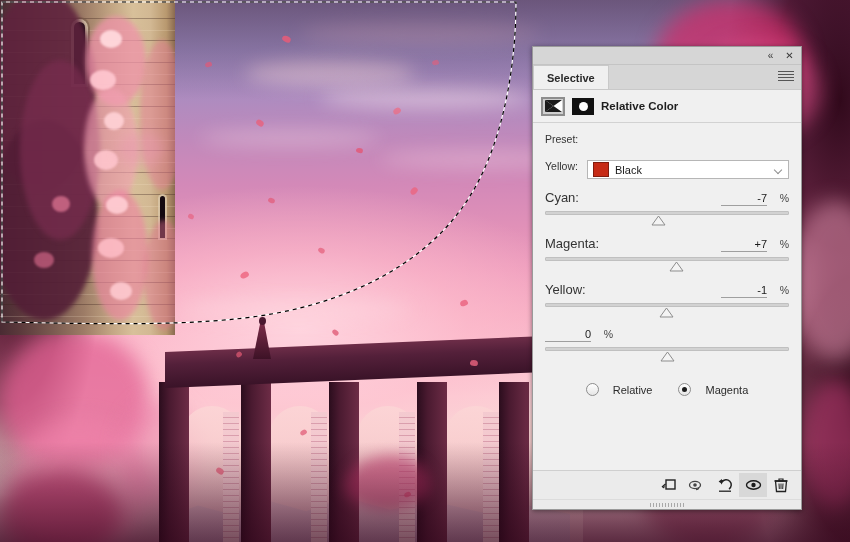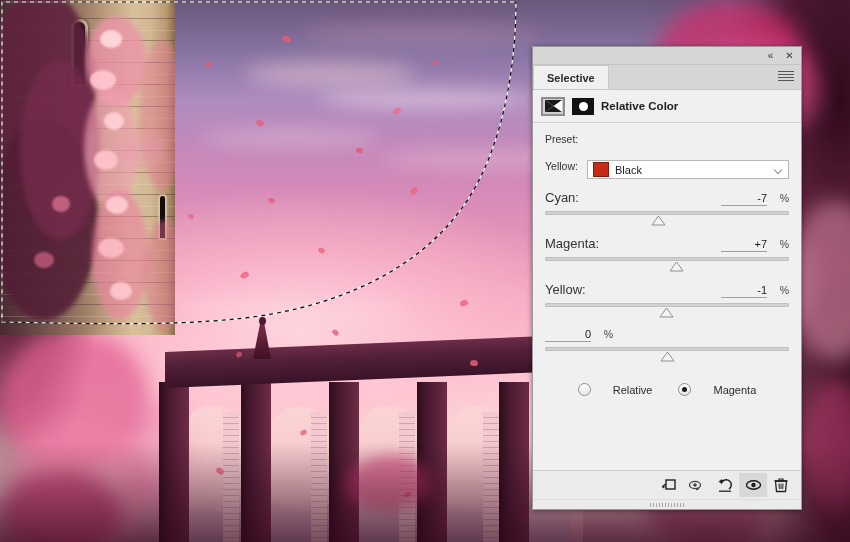--- a/index.html
+++ b/index.html
@@ -121,21 +121,21 @@
   .sld-val{font-size:11px;color:#1a1a1a;width:46px;text-align:right;
     border-bottom:1px solid #9f9f9f;padding-bottom:1px;}
   .sld-pct{font-size:10.5px;color:#444;width:22px;text-align:right;}
   .track-wrap{position:relative;height:16px;margin-top:5px;}
   .track{position:absolute;left:0;top:0;width:100%;height:4px;
     background:#d2d2d2;border:1px solid #c0c0c0;border-radius:1px;box-sizing:border-box;}
   .thumb{position:absolute;top:4px;width:15px;height:11px;margin-left:-7px;}
   .thumb svg{display:block;}
 
   .radios{display:flex;justify-content:center;gap:26px;margin-top:20px;}
-  .radio{display:flex;align-items:flex-end;gap:22px;font-size:11px;color:#2b2b2b;}
+  .radio{display:flex;align-items:flex-end;gap:14px;font-size:11px;color:#2b2b2b;}
   .rb{width:11px;height:11px;border-radius:50%;border:1px solid #8d8d8d;
     background:linear-gradient(#fff,#e6e6e6);display:flex;align-items:center;justify-content:center;}
   .rb.on:after{content:"";width:5px;height:5px;border-radius:50%;background:#1d1d1d;}
 
   .footer{height:28px;background:#ebebeb;border-top:1px solid #cfcfcf;
     display:flex;align-items:center;justify-content:flex-end;padding-right:6px;}
   .fbtn{width:28px;height:24px;display:flex;align-items:center;justify-content:center;}
   .fbtn.active{background:#d8d8d8;}
   .gripbar{height:9px;background:#ebebeb;border-top:1px solid #dcdcdc;
     display:flex;align-items:center;justify-content:center;}

